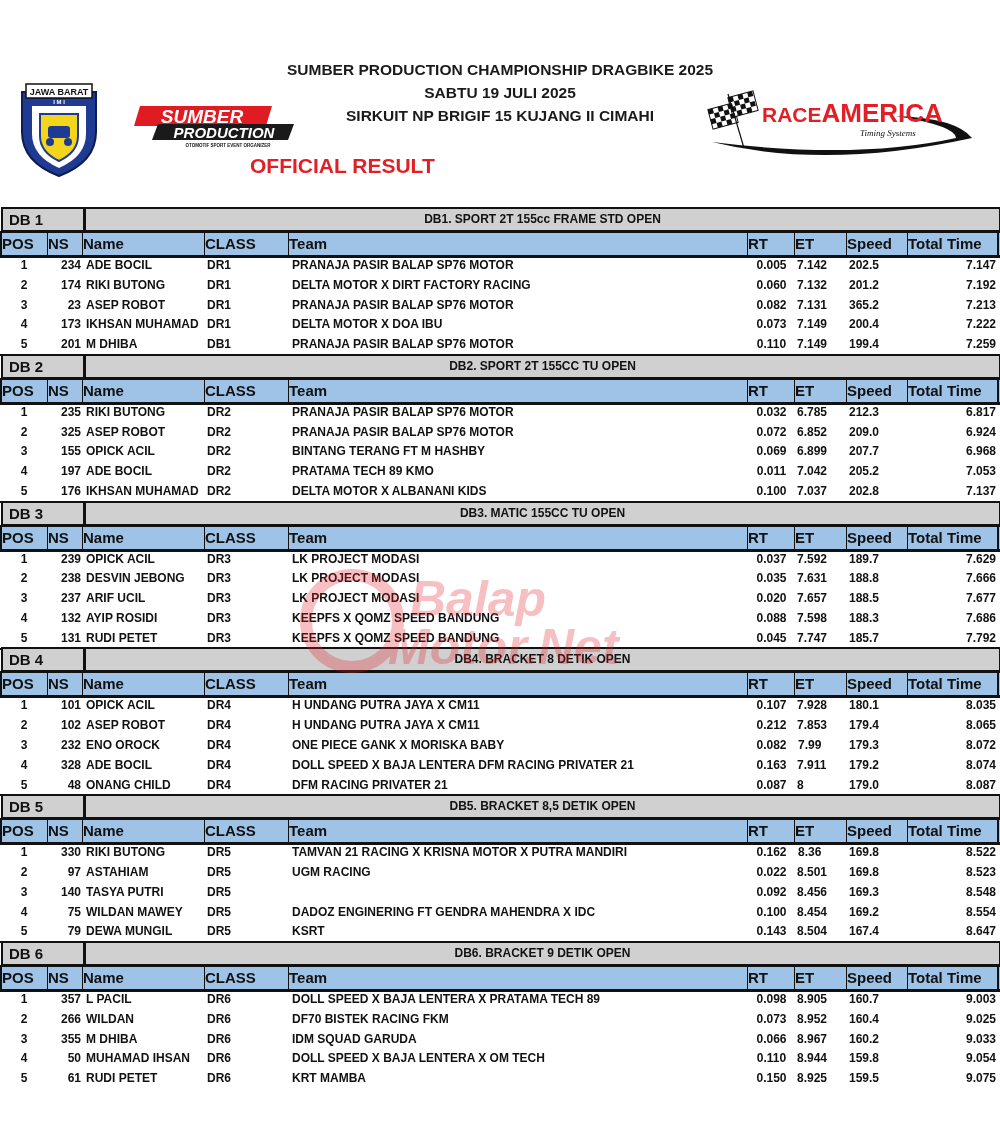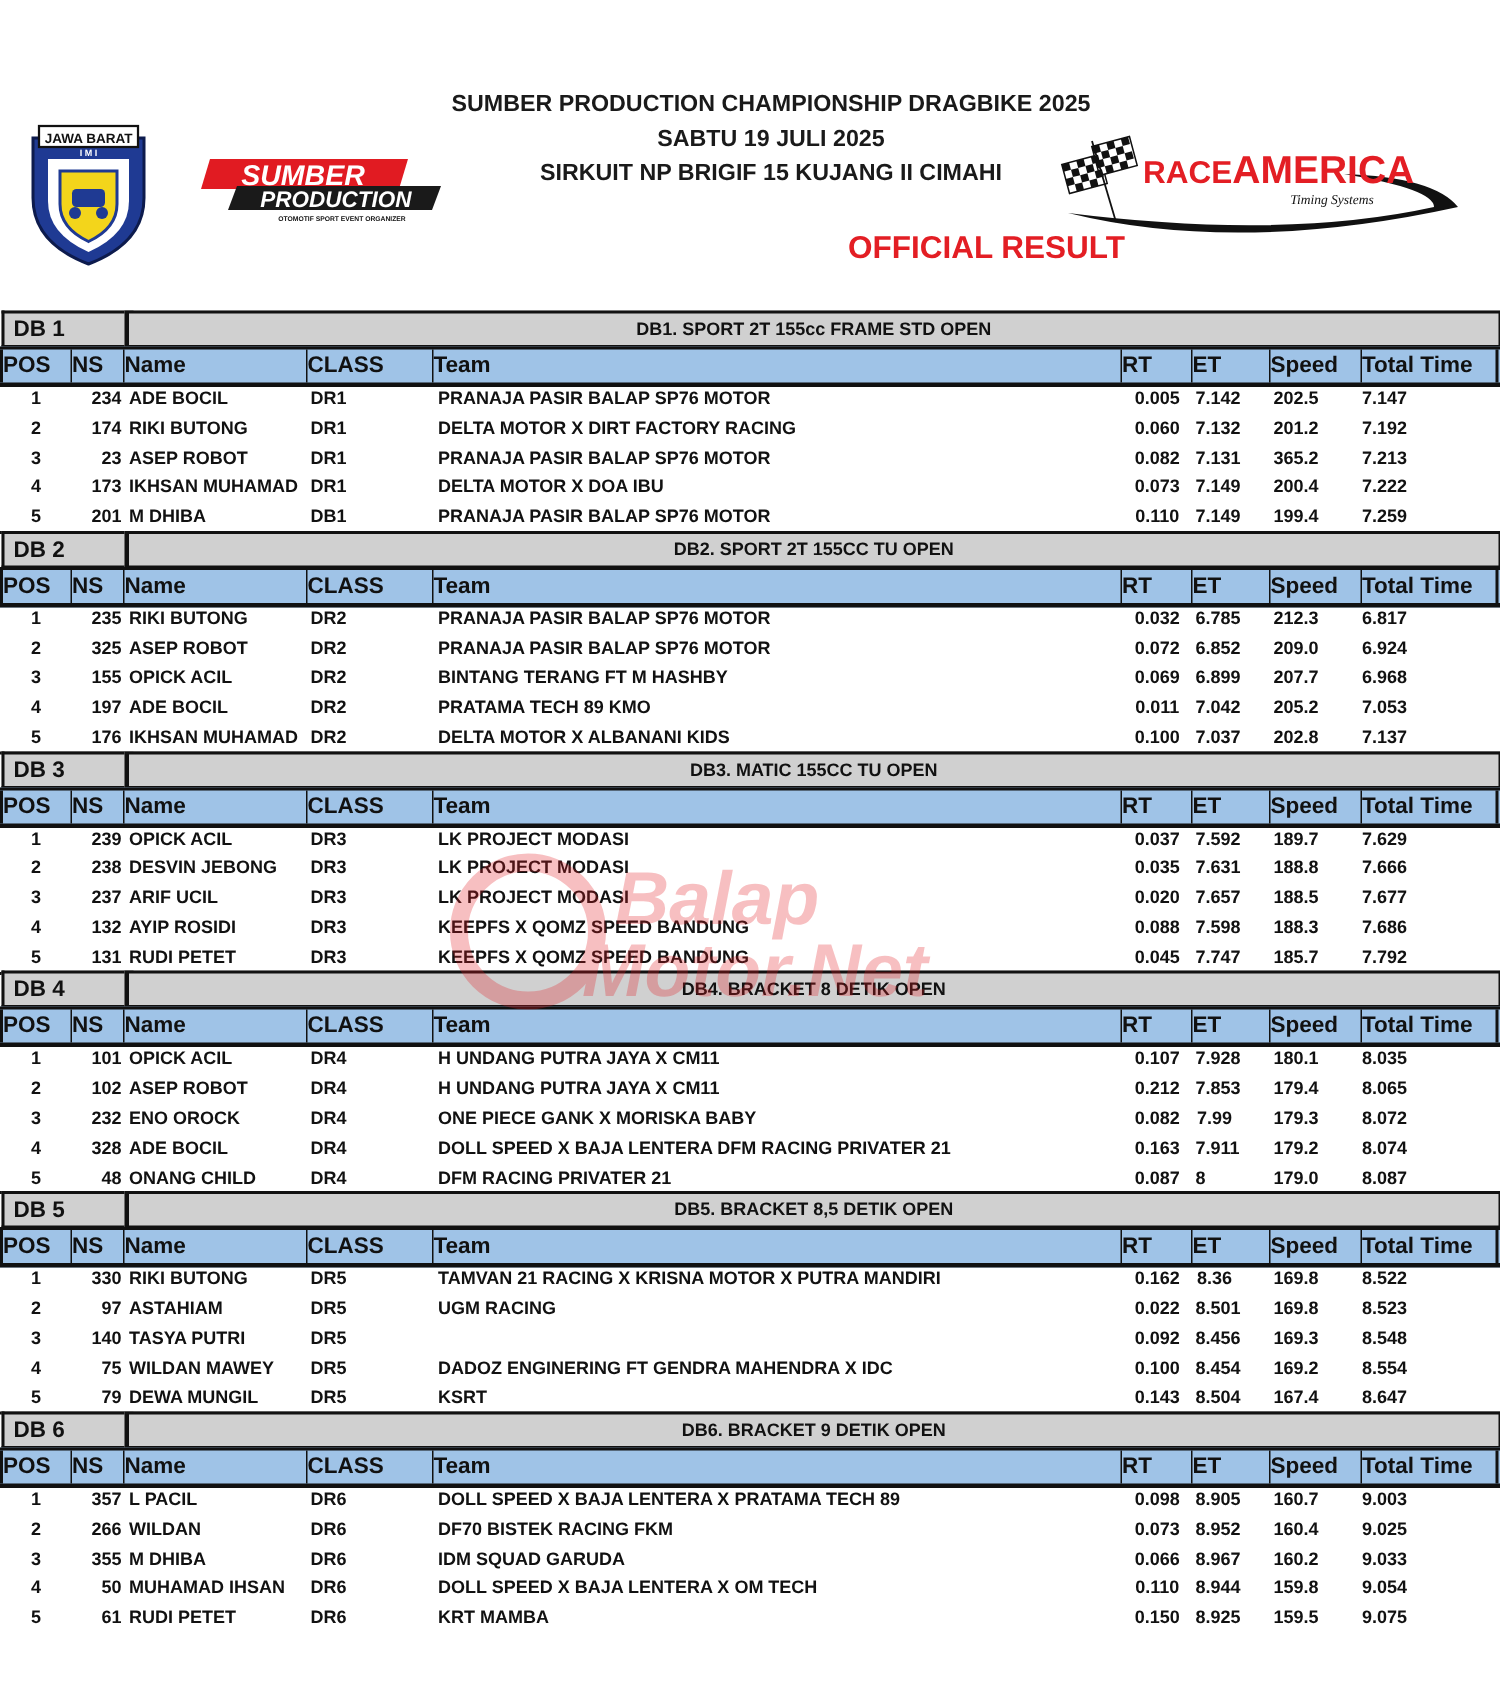--- a/index.html
+++ b/index.html
@@ -1,21 +1,21 @@
 <!DOCTYPE html>
 <html><head>
 <meta charset="utf-8">
 <style>
   html, body { margin: 0; padding: 0; background: #ffffff; }
   body { width: 1000px; height: 1133px; position: relative; overflow: hidden;
          font-family: "Liberation Sans", "DejaVu Sans", sans-serif; color: #111; }
   .header { position: absolute; left: 0; top: 0; width: 1000px; height: 200px; }
-  .title-block { position: absolute; left: 264px; width: 500px; top: 58px; text-align: center;
+  .title-block { position: absolute; left: 250px; width: 500px; top: 58px; text-align: center;
                  font-weight: bold; font-size: 15.5px; line-height: 23px; color: #1a1a1a; }
-  .official { position: absolute; left: 250px; width: 500px; top: 154px; text-align: right;
+  .official { position: absolute; left: 250px; width: 500px; top: 154px; text-align: left;
               font-weight: bold; font-size: 21px; color: #e31e24; }
   .logo-imi { position: absolute; left: 18px; top: 82px; width: 82px; height: 96px; }
   .logo-sumber { position: absolute; left: 132px; top: 104px; width: 164px; height: 44px; }
   .logo-race { position: absolute; left: 706px; top: 90px; width: 270px; height: 70px; }
   .watermark { position: absolute; left: 300px; top: 566px; width: 400px; height: 110px;
                pointer-events: none; opacity: 0.28; }
 
   .section { position: absolute; left: 0; width: 1000px; }
   .sec-title { position: absolute; left: 0; top: 0; width: 1000px; height: 23px; }
   .sec-title .code { position: absolute; left: 1px; top: 0; width: 80px; height: 21px;
@@ -36,21 +36,21 @@
 
   .c-pos { left: 0; width: 48px; text-align: center; }
   .c-ns { left: 48px; width: 33px; text-align: right; }
   .c-name { left: 86px; width: 119px; }
   .c-class { left: 207px; width: 80px; }
   .c-team { left: 292px; width: 452px; }
   .c-rt { left: 748px; width: 47px; text-align: center; }
   .c-et { left: 797px; width: 48px; text-align: left; }
   .c-et.left { text-align: left; left: 798px; }
   .c-speed { left: 849px; width: 58px; text-align: left; }
-  .c-total { left: 908px; width: 88px; }
+  .c-total { left: 908px; width: 88px; text-align: right; }
 
   .h-pos { left: 0; width: 48px; }
   .h-ns { left: 48px; width: 35px; }
   .h-name { left: 83px; width: 122px; }
   .h-class { left: 205px; width: 84px; }
   .h-team { left: 289px; width: 459px; }
   .h-rt { left: 748px; width: 47px; }
   .h-et { left: 795px; width: 52px; }
   .h-speed { left: 847px; width: 61px; }
   .h-total { left: 908px; width: 91px; }

